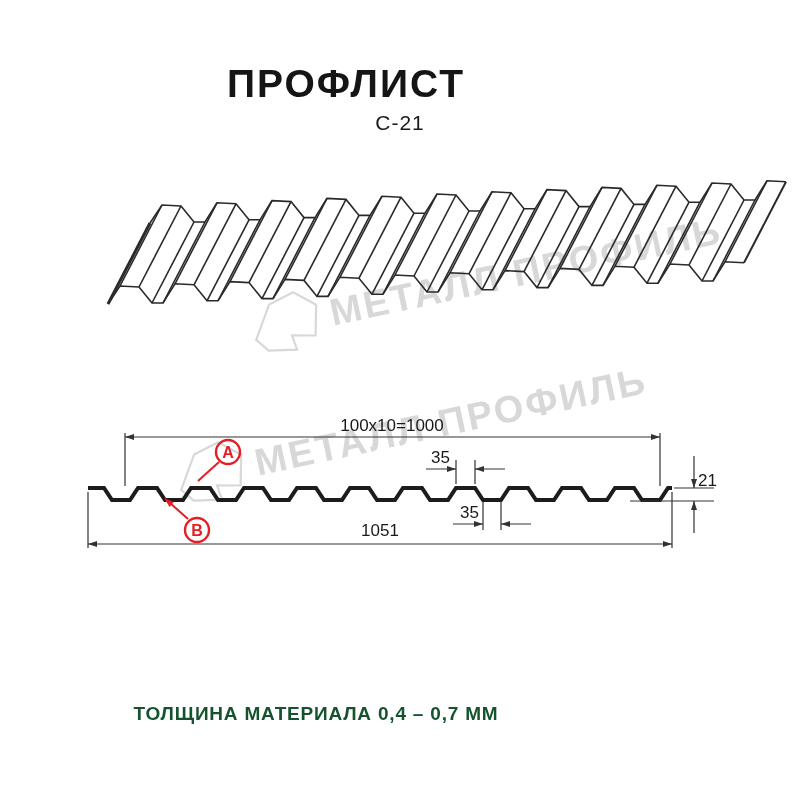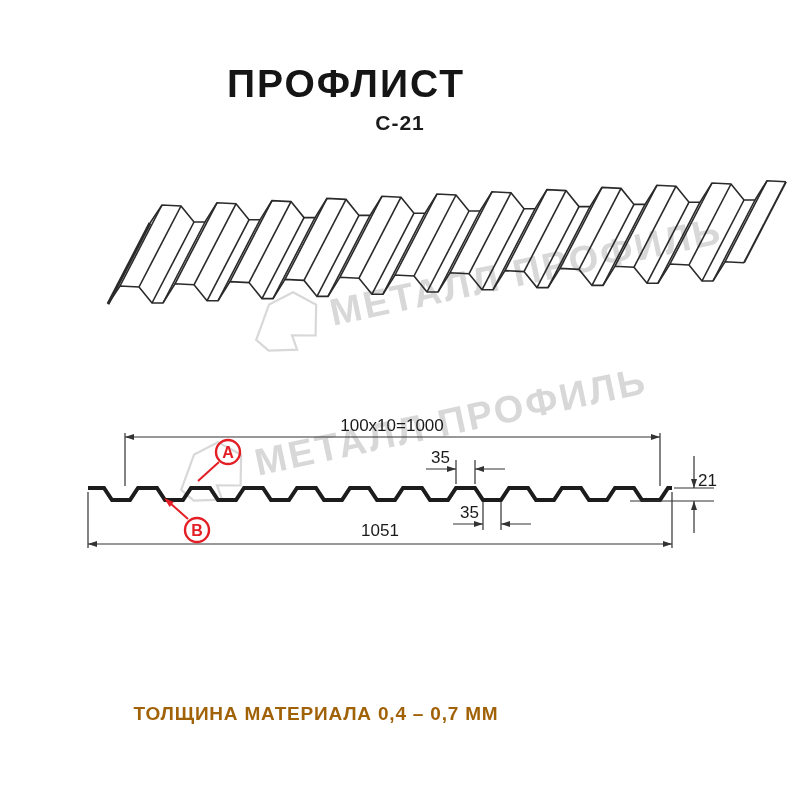--- a/index.html
+++ b/index.html
@@ -1,23 +1,23 @@
 <!DOCTYPE html>
 <html><head>
 <meta charset="utf-8">
 <style>
   html,body{margin:0;padding:0;background:#ffffff;}
   #stage{position:relative;width:800px;height:800px;background:#ffffff;overflow:hidden;
          font-family:"Liberation Sans", sans-serif;}
   .title{position:absolute;left:0;top:62px;width:692px;text-align:center;
          font-size:39px;font-weight:bold;letter-spacing:2px;color:#151515;}
   .model{position:absolute;left:0;top:111px;width:800px;text-align:center;
-         font-size:21px;font-weight:bold;letter-spacing:1px;color:#1b1b1b;}
+         font-size:21px;font-weight:normal;letter-spacing:1px;color:#1b1b1b;}
   .footer-note{position:absolute;left:0;top:703px;width:632px;text-align:center;
-         font-size:19px;font-weight:bold;letter-spacing:0.8px;color:#a16207;}
+         font-size:19px;font-weight:bold;letter-spacing:0.8px;color:#14532d;}
   .wm{position:absolute;display:flex;align-items:center;gap:10px;
       transform:rotate(-12deg);transform-origin:left center;z-index:1;pointer-events:none;}
   .wm .wm-text{font-size:38px;font-weight:bold;letter-spacing:2.5px;color:#d8d8d8;white-space:nowrap;}
   #wm1{left:250px;top:299px;}
   #wm2{left:175px;top:449px;}
   #scene{position:absolute;left:0;top:0;z-index:2;}
 </style>
 </head>
 <body>
 

